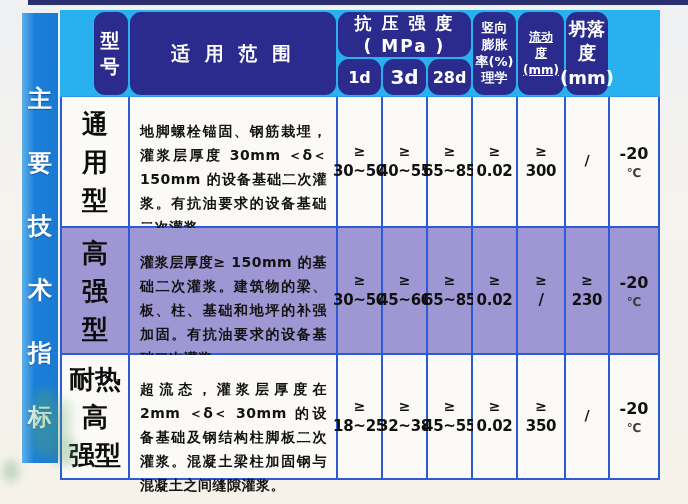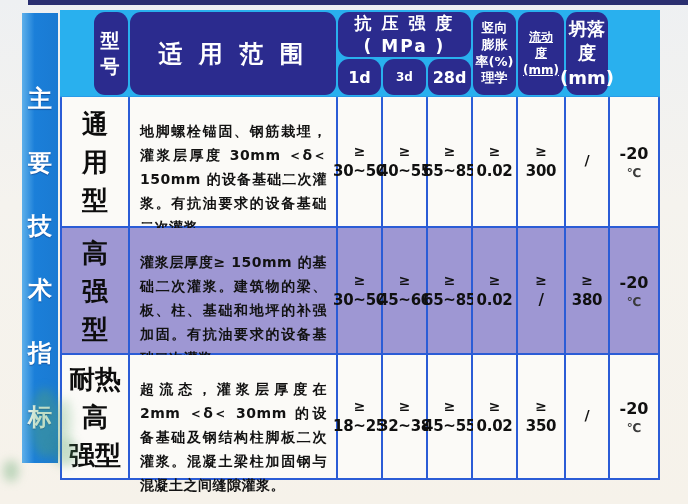--- a/index.html
+++ b/index.html
@@ -34,24 +34,24 @@
     gap:2px;padding:2px;
     background:linear-gradient(180deg,#29b0ee 0px,#29b0ee 86px,#2b5cd6 88px,#2b5cd6 100%);
   }
   .cell{box-sizing:border-box;}
   .hc{
     background:#2b2b8e;color:#ffffff;font-weight:bold;
     display:flex;align-items:center;justify-content:center;
     text-align:center;white-space:pre-line;border-radius:11px;
   }
   .h-model{grid-column:1;grid-row:1/3;font-size:19px;letter-spacing:2px;margin-left:32px;}
-  .h-scope{grid-column:2;grid-row:1/3;font-size:24px;letter-spacing:4px;text-align:center;}
+  .h-scope{grid-column:2;grid-row:1/3;font-size:19px;letter-spacing:4px;text-align:center;}
   .h-comp{grid-column:3/6;grid-row:1;font-size:17px;line-height:1.3;letter-spacing:2px;}
   .h-age3{grid-column:3;grid-row:2;font-size:16px;}
-  .h-age4{grid-column:4;grid-row:2;font-size:12px;}
+  .h-age4{grid-column:4;grid-row:2;font-size:20px;}
   .h-age5{grid-column:5;grid-row:2;font-size:16px;text-align:right;}
   .h-exp{grid-column:6;grid-row:1/3;font-size:13px;line-height:1.3;}
   .h-flow{grid-column:7;grid-row:1/3;font-size:12px;line-height:1.35;text-decoration:underline;}
   .h-slump{grid-column:8;grid-row:1/3;font-size:18px;line-height:1.35;}
   .h-temp{grid-column:9;grid-row:1/3;font-size:15px;line-height:1.35;}
   .r3{grid-row:3;} .r4{grid-row:4;} .r5{grid-row:5;}
   .c1{grid-column:1;} .c2{grid-column:2;} .c3{grid-column:3;}
   .c4{grid-column:4;} .c5{grid-column:5;} .c6{grid-column:6;}
   .c7{grid-column:7;} .c8{grid-column:8;} .c9{grid-column:9;}
   .w{background:#fbfaf7;}
@@ -167,21 +167,21 @@
     <div class="cell val-c lav r4 c6">
       <span class="sym">≥</span>
       <span class="num">0.02</span>
     </div>
     <div class="cell val-c lav r4 c7">
       <span class="sym">≥</span>
       <span class="num">/</span>
     </div>
     <div class="cell val-c lav r4 c8">
       <span class="sym">≥</span>
-      <span class="num">380</span>
+      <span class="num">230</span>
     </div>
     <div class="cell val-c lav r4 c9">
       <span class="temp-v">-20</span>
       <span class="temp-u">℃</span>
     </div>
 
     <div class="cell model-c w r5 c1">耐热
 高
 强型</div>
     <div class="cell scope-c w r5 c2">超流态，灌浆层厚度在 2mm ＜δ＜ 30mm 的设备基础及钢结构柱脚板二次灌浆。混凝土梁柱加固钢与混凝土之间缝隙灌浆。</div>

